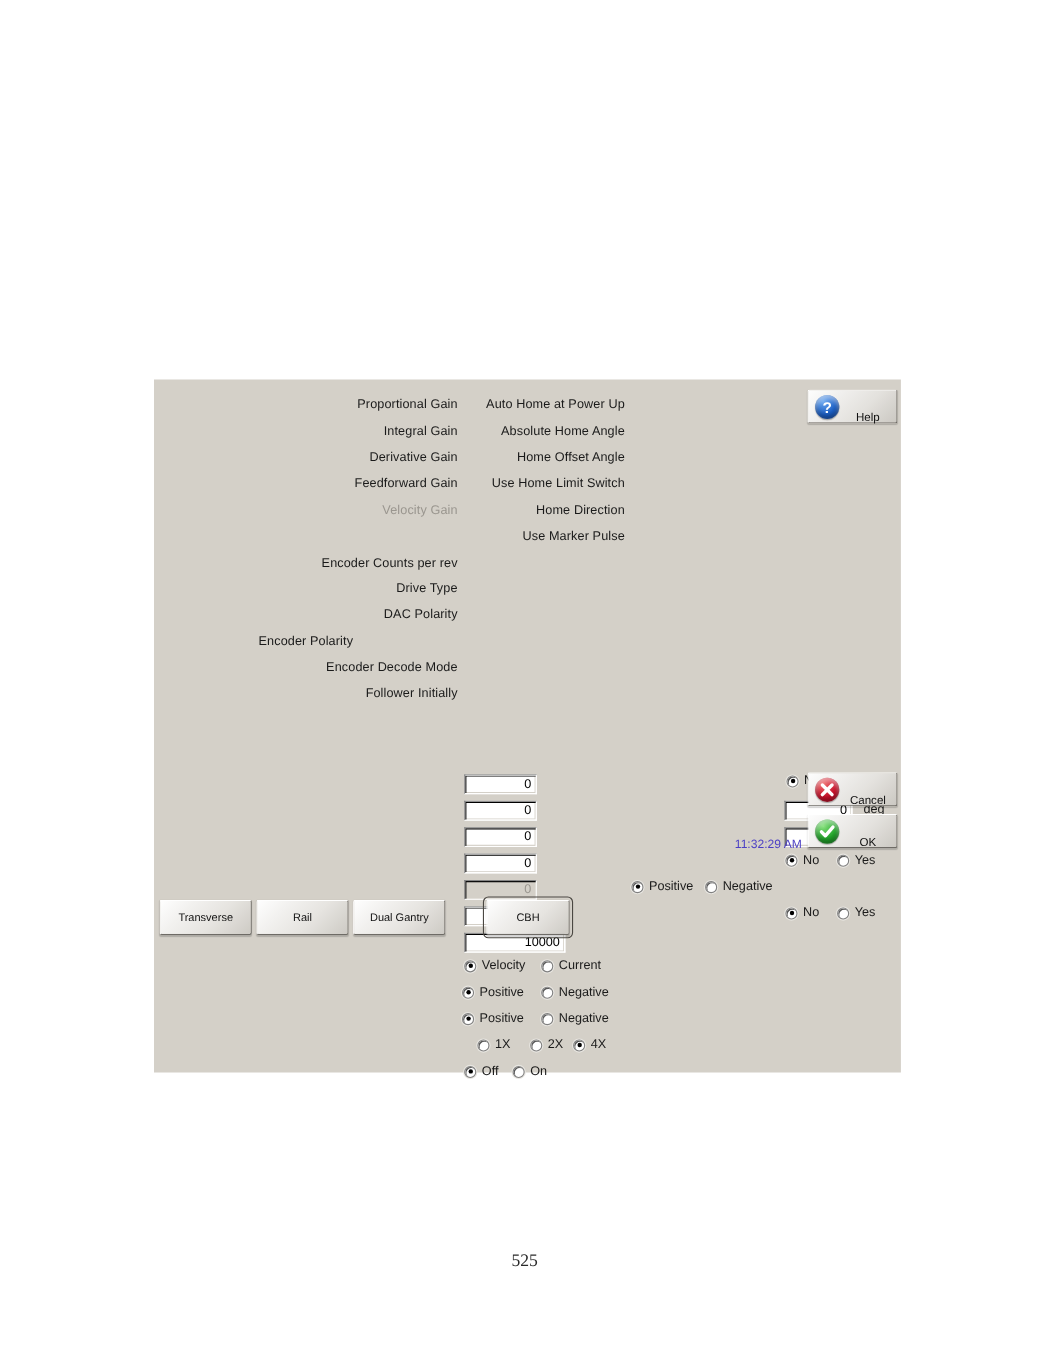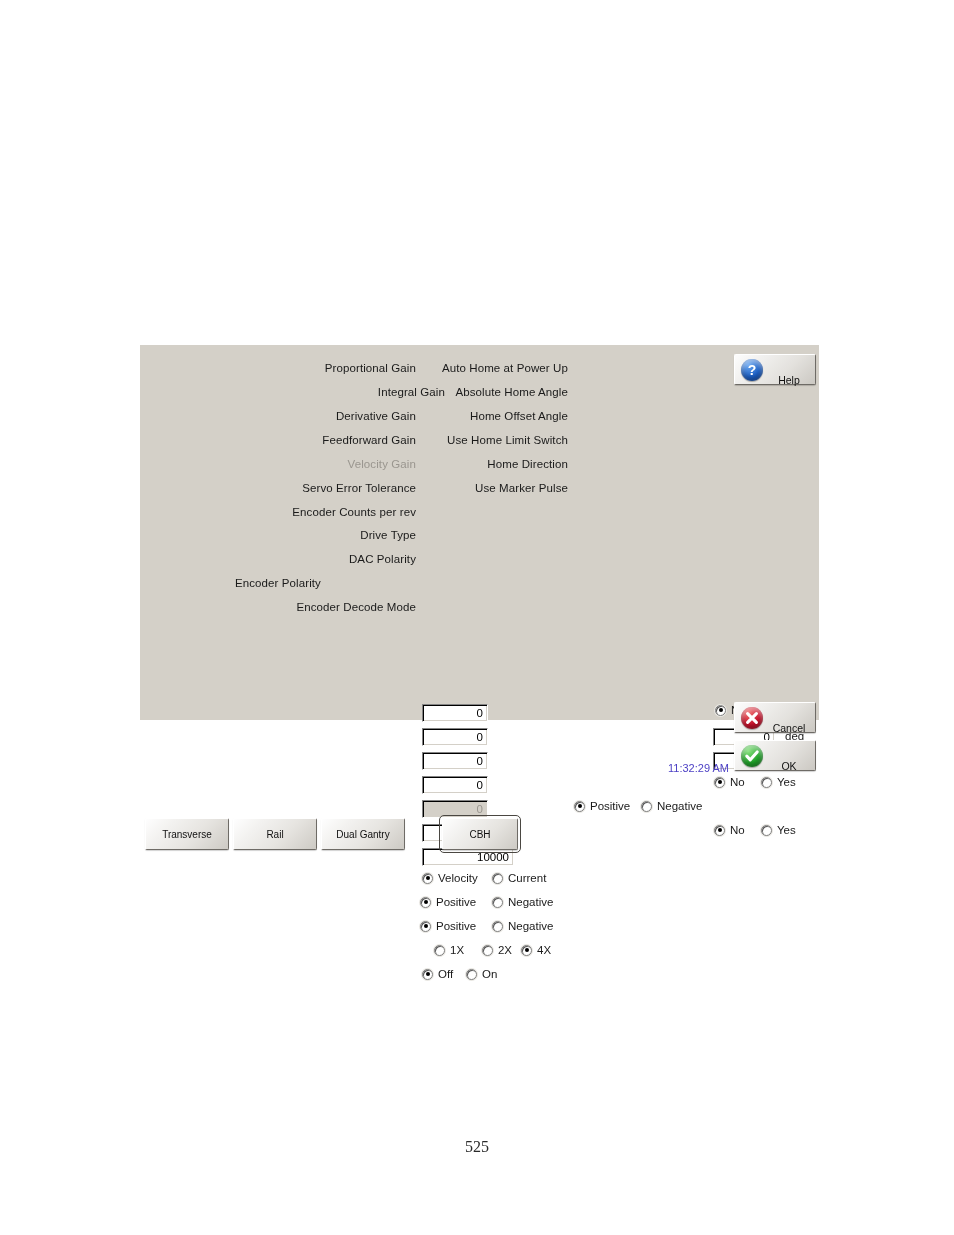--- a/index.html
+++ b/index.html
@@ -14,21 +14,21 @@
     font-family: "Liberation Sans", sans-serif;
     overflow: hidden;
   }
 
   
   #panel {
     position: absolute;
     left: 140px;
     top: 345px;
     width: 679px;
-    height: 375px;
+    height: 630px;
     background: #d4d0c8;
     text-decoration: underline;
   }
 
   
   .row {
     position: absolute;
     display: flex;
     align-items: center;
     height: 18px;
@@ -172,43 +172,40 @@
 </head>
 <body>
 
 <div id="panel">
 
   <div class="row" style="left:0;top:14px;width:276px;justify-content:flex-end;">
     <span class="lbl">Proportional Gain</span>
   </div>
   <div class="txt" style="position:absolute;left:282px;top:359px;width:66px;">0</div>
 
-  <div class="row" style="left:0;top:38px;width:276px;justify-content:flex-end;padding-left:29px;">
+  <div class="row" style="left:0;top:38px;width:276px;justify-content:flex-end;">
     <span class="lbl">Integral Gain</span>
   </div>
   <div class="txt" style="position:absolute;left:282px;top:383px;width:66px;">0</div>
 
   <div class="row" style="left:0;top:62px;width:276px;justify-content:flex-end;">
     <span class="lbl">Derivative Gain</span>
   </div>
   <div class="txt" style="position:absolute;left:282px;top:407px;width:66px;">0</div>
 
   <div class="row" style="left:0;top:86px;width:276px;justify-content:flex-end;">
     <span class="lbl">Feedforward Gain</span>
   </div>
   <div class="txt" style="position:absolute;left:282px;top:431px;width:66px;">0</div>
 
   <div class="row" style="left:0;top:110px;width:276px;justify-content:flex-end;">
     <span class="lbl dim">Velocity Gain</span>
   </div>
   <div class="txt disabled" style="position:absolute;left:282px;top:455px;width:66px;">0</div>
 
-  <div class="row" style="left:0;top:134px;width:276px;justify-content:flex-end;">
-    <span class="lbl">Servo Error Tolerance</span>
-  </div>
   <div class="txt" style="position:absolute;left:282px;top:479px;width:66px;">10</div>
   <span class="unit" style="position:absolute;left:350px;top:481px;">deg</span>
 
   <div class="row" style="left:0;top:158px;width:276px;justify-content:flex-end;">
     <span class="lbl">Encoder Counts per rev</span>
   </div>
   <div class="txt" style="position:absolute;left:282px;top:503px;width:92px;">10000</div>
 
   <div class="row" style="left:0;top:181px;width:276px;justify-content:flex-end;">
     <span class="lbl">Drive Type</span>
@@ -263,20 +260,23 @@
     <span class="radio" style="width:40px;justify-content:center;">
       <span class="dot"></span>
       <span class="rlbl">2X</span>
     </span>
     <span class="radio">
       <span class="dot on"></span>
       <span class="rlbl">4X</span>
     </span>
   </div>
 
+  <div class="row" style="left:0;top:277px;width:276px;justify-content:flex-end;">
+    <span class="lbl">Follower Initially</span>
+  </div>
   <div class="radio-group" style="position:absolute;left:282px;top:623px;">
     <span class="radio" style="width:40px;">
       <span class="dot on"></span>
       <span class="rlbl">Off</span>
     </span>
     <span class="radio">
       <span class="dot"></span>
       <span class="rlbl">On</span>
     </span>
   </div>

